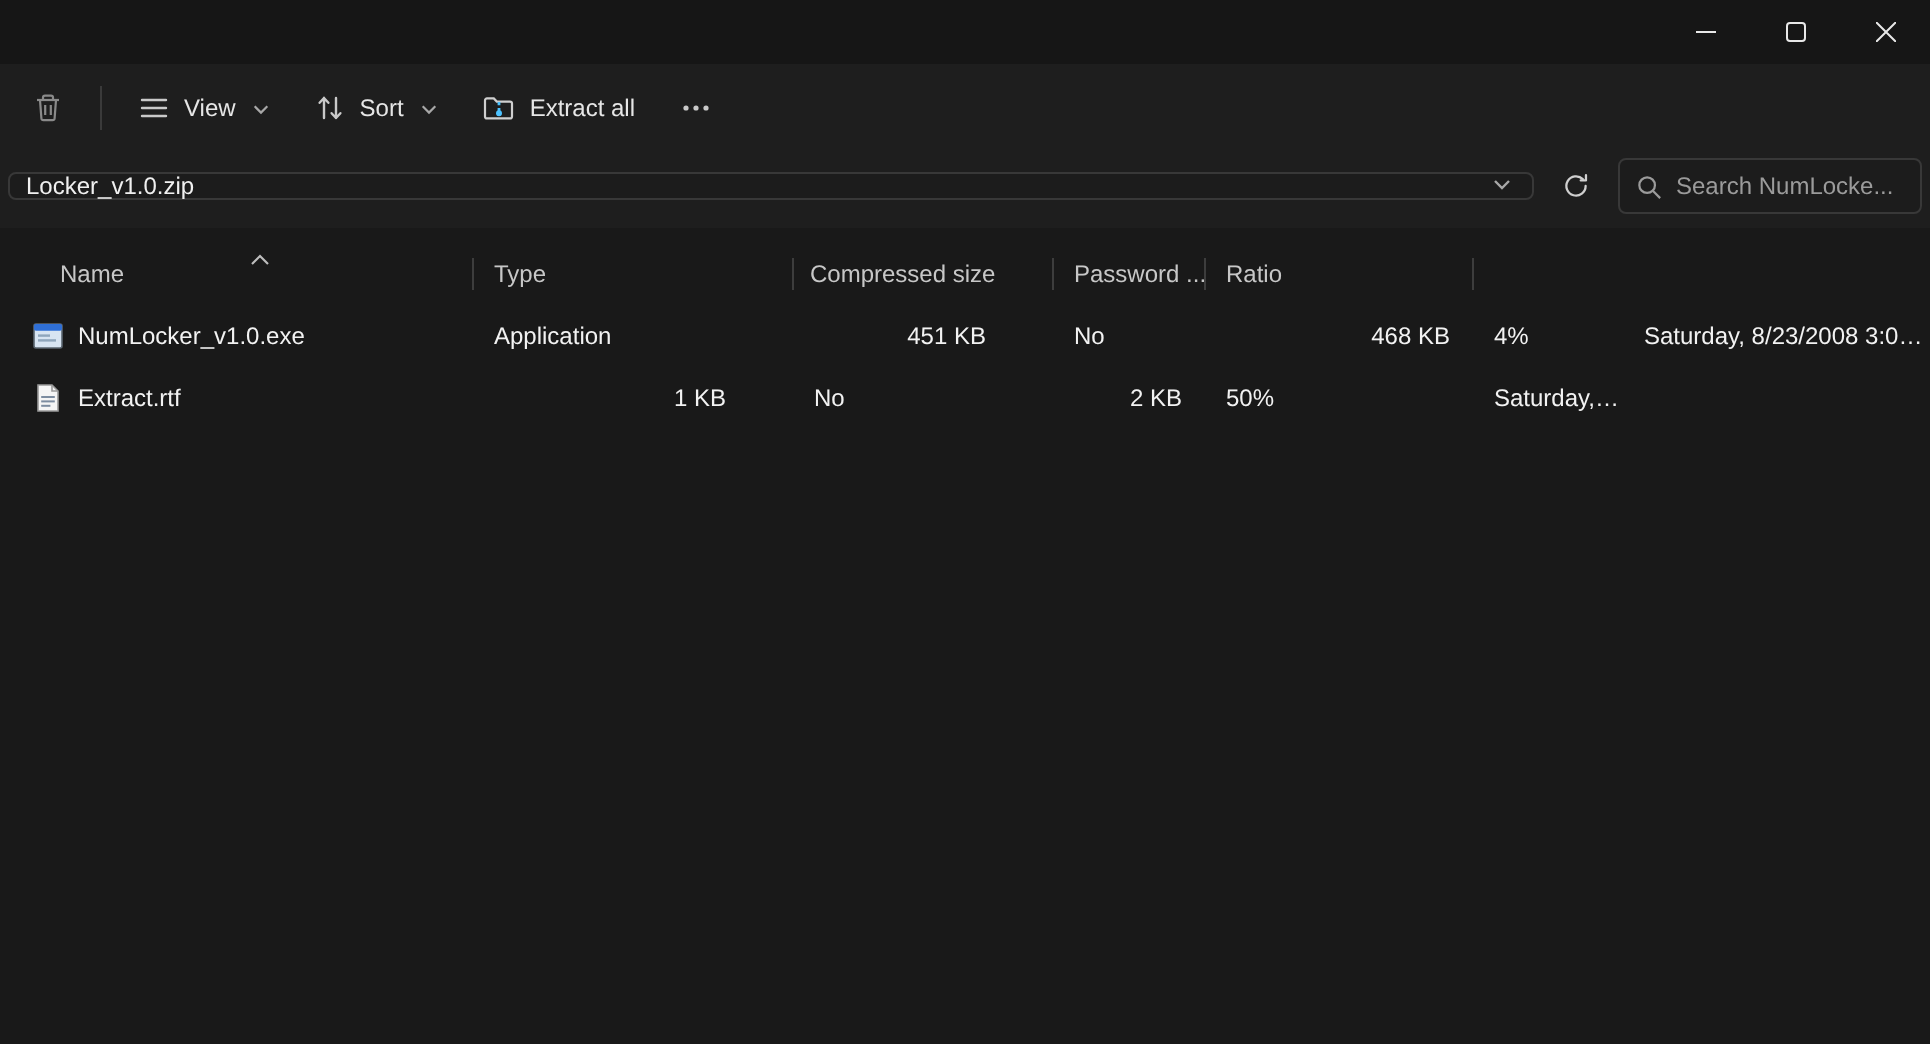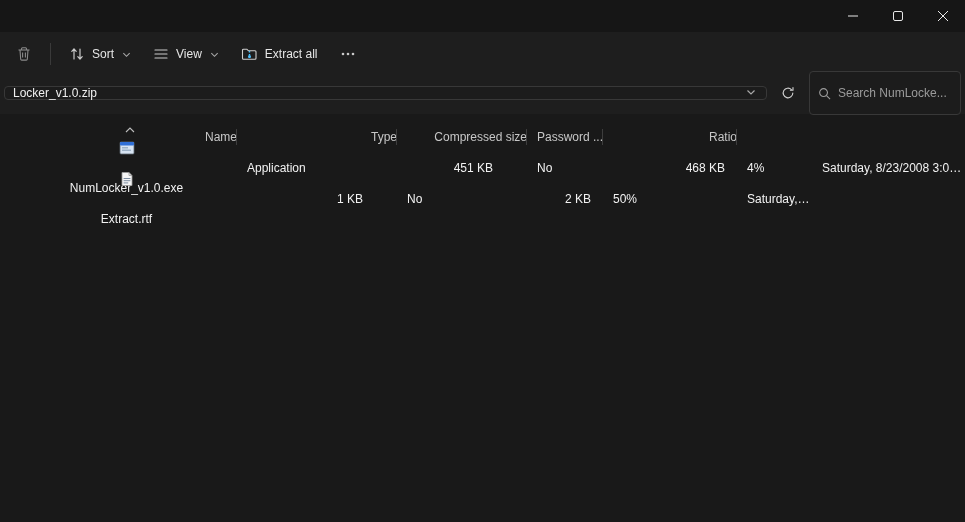--- a/index.html
+++ b/index.html
@@ -84,21 +84,21 @@
   }
   .addr-chevron { color: #a8a8a8; padding: 0 4px; }
   .refresh-btn {
     width: 30px; height: 30px;
     display: flex; align-items: center; justify-content: center;
     color: #cfcfcf;
     border-radius: 4px;
   }
   .searchbox {
     width: 152px;
-    height: 44px;
+    height: 28px;
     background: #1c1c1c;
     border: 1px solid #383838;
     border-radius: 4px;
     display: flex;
     align-items: center;
     padding: 0 8px;
     gap: 7px;
   }
   .searchbox input {
     flex: 1;
@@ -125,21 +125,20 @@
     position: relative;
   }
   .hcell {
     position: relative;
     height: 30px;
     display: flex;
     align-items: center;
     padding-left: 10px;
     white-space: nowrap;
     overflow: hidden;
-    justify-content: flex-end;
   }
   .hcell.name { padding-left: 30px; }
   .hcell.num  { padding-left: 8px; }
   .hcell .colsep {
     position: absolute;
     right: 0; top: 7px;
     width: 1px; height: 16px;
     background: #3d3d3d;
   }
   .sort-caret {
@@ -152,22 +151,21 @@
   .cell {
     padding-left: 10px;
     white-space: nowrap;
     overflow: hidden;
     text-overflow: ellipsis;
   }
   .cell.name {
     padding-left: 16px;
     display: flex;
     align-items: center;
-    gap: 25px;
-    flex-direction: column;
+    gap: 7px;
   }
   .cell.right-compressed { text-align: right; padding-right: 34px; padding-left: 0; }
   .cell.right-size { text-align: right; padding-right: 12px; padding-left: 0; }
   .file-icon { flex: 0 0 16px; height: 16px; display: inline-flex; }
 </style>
 </head>
 <body>
 
 <div class="titlebar">
   <div class="caption-btn" title="">
@@ -192,35 +190,35 @@
     <svg width="16" height="16" viewBox="0 0 16 16" fill="none" stroke="#8a8a8a" stroke-width="1.1">
       <path d="M2.5 4h11"></path>
         <path d="M5.5 4V2.8a1 1 0 0 1 1-1h3a1 1 0 0 1 1 1V4"></path>
       <path d="M4 4l.7 9.2a1 1 0 0 0 1 .9h4.6a1 1 0 0 0 1-.9L12 4"></path>
       <path d="M6.6 6.5v5M9.4 6.5v5"></path>
     </svg>
   </div>
   <div class="tb-divider"></div>
 
   <div class="tb-btn">
+    <svg class="icon-gray" width="16" height="16" viewBox="0 0 16 16" fill="none" stroke="currentColor" stroke-width="1.2" stroke-linecap="round">
+      <path d="M2 4h12M2 8h12M2 12h12"></path>
+    </svg>
+    <span>View</span>
+    <svg class="chev" width="9" height="9" viewBox="0 0 10 10" fill="none" stroke="currentColor" stroke-width="1.2">
+        <path d="M1.5 3.5 L5 7 L8.5 3.5"></path>
+      </svg>
+  </div>
+
+  <div class="tb-btn">
     <svg class="icon-gray" width="16" height="16" viewBox="0 0 16 16" fill="none" stroke="currentColor" stroke-width="1.2" stroke-linecap="round" stroke-linejoin="round">
       <path d="M5 3v10M5 3L2.8 5.4M5 3l2.2 2.4"></path>
       <path d="M11 13V3M11 13l-2.2-2.4M11 13l2.2-2.4"></path>
     </svg>
     <span>Sort</span>
-    <svg class="chev" width="9" height="9" viewBox="0 0 10 10" fill="none" stroke="currentColor" stroke-width="1.2">
-        <path d="M1.5 3.5 L5 7 L8.5 3.5"></path>
-      </svg>
-  </div>
-
-  <div class="tb-btn">
-    <svg class="icon-gray" width="16" height="16" viewBox="0 0 16 16" fill="none" stroke="currentColor" stroke-width="1.2" stroke-linecap="round">
-      <path d="M2 4h12M2 8h12M2 12h12"></path>
-    </svg>
-    <span>View</span>
     <svg class="chev" width="9" height="9" viewBox="0 0 10 10" fill="none" stroke="currentColor" stroke-width="1.2">
         <path d="M1.5 3.5 L5 7 L8.5 3.5"></path>
       </svg>
   </div>
 
   <div class="tb-btn">
     <svg width="17" height="16" viewBox="0 0 17 16" fill="none">
       <path d="M1.5 4.2a1 1 0 0 1 1-1h3.4l1.5 1.6h6.6a1 1 0 0 1 1 1v6.4a1 1 0 0 1-1 1h-11.5a1 1 0 0 1-1-1z" stroke="#cfcfcf" stroke-width="1.1"></path>
       <path d="M8.5 5v7" stroke="#4cc2ff" stroke-width="1.4" stroke-dasharray="1.6 1.4"></path>
       <circle cx="8.5" cy="10.6" r="1.5" fill="#4cc2ff"></circle>

